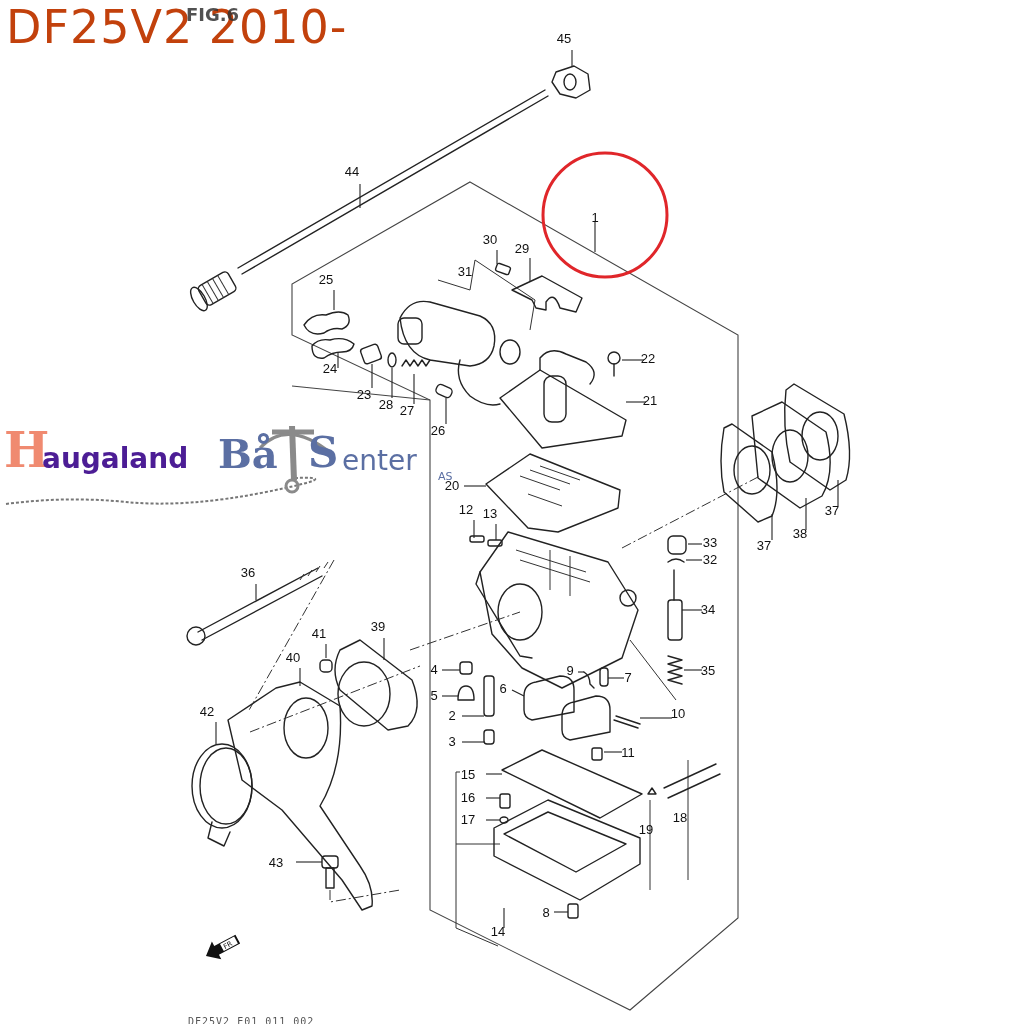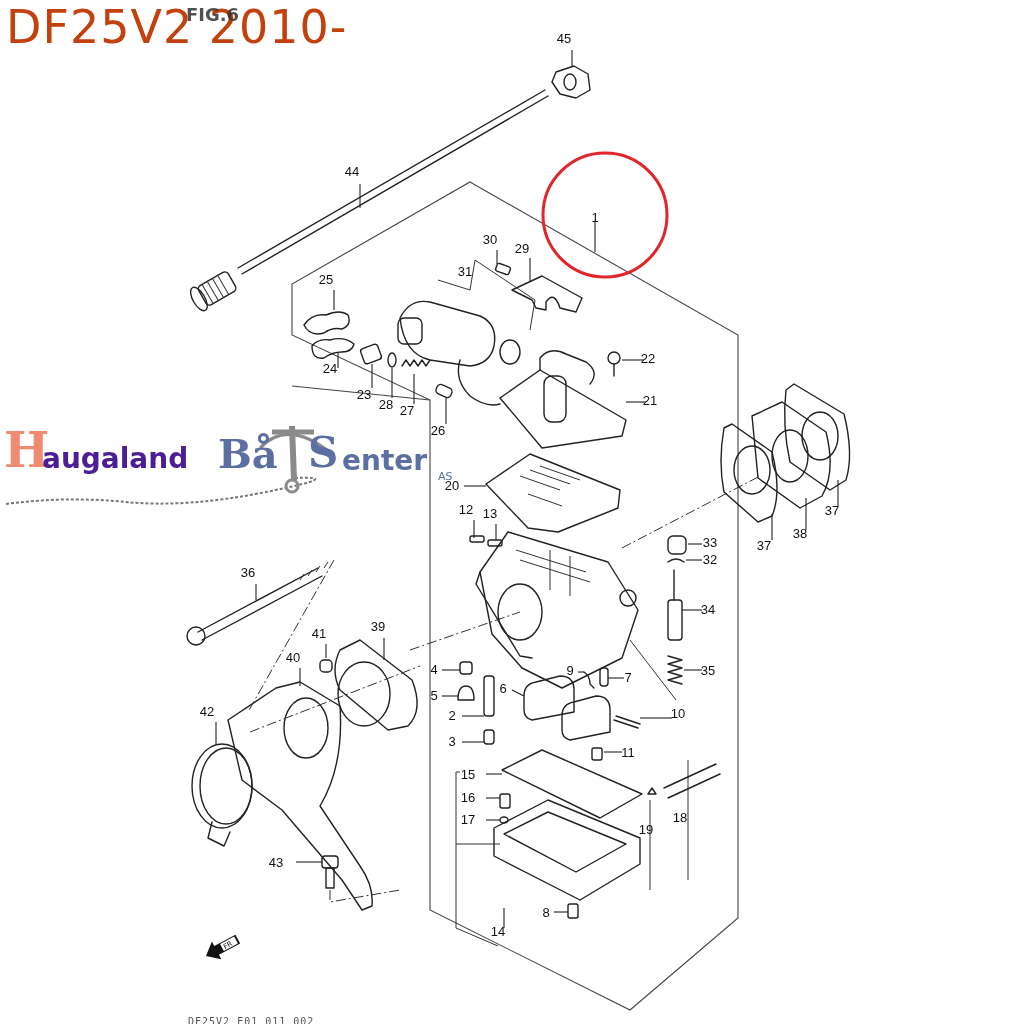--- a/index.html
+++ b/index.html
@@ -11,21 +11,21 @@
     .thin { fill: none; stroke: #333; stroke-width: 1; }
     .dash { fill: none; stroke: #333; stroke-width: 1; stroke-dasharray: 10 3 2 3; }
     .frame { fill: none; stroke: #444; stroke-width: 1.1; }
     .leader { stroke: #222; stroke-width: 1.1; }
     .lbl { font-family: "Liberation Sans", sans-serif; font-size: 13px; fill: #111; }
     .logo { position: absolute; left: 2px; top: 418px; width: 460px; height: 90px; }
     .logo .h { position: absolute; left: 2px; top: 4px; font-family: "DejaVu Serif", serif; font-size: 48px; color: #f08a70; font-weight: 700; }
     .logo .w1 { position: absolute; left: 40px; top: 24px; font-family: "DejaVu Sans", sans-serif; font-size: 28px; color: #4c1d95; font-weight: 700; }
     .logo .b { position: absolute; left: 216px; top: 12px; font-family: "DejaVu Serif", serif; font-size: 40px; color: #5b6fa3; font-weight: 700; }
     .logo .s { position: absolute; left: 306px; top: 10px; font-family: "DejaVu Serif", serif; font-size: 42px; color: #5b6fa3; font-weight: 700; }
-    .logo .w3 { position: absolute; left: 340px; top: 26px; font-family: "DejaVu Sans", sans-serif; font-size: 28px; color: #5b6fa3; font-weight: 700; }
+    .logo .w3 { position: absolute; left: 340px; top: 26px; font-family: "DejaVu Sans", sans-serif; font-size: 28px; color: #5b6fa3; font-weight: 400; }
     .logo .as { position: absolute; left: 436px; top: 52px; font-size: 11px; color: #5b6fa3; }
     .footer-code { position: absolute; left: 188px; top: 1016px; font-family: "DejaVu Sans Mono", monospace; font-size: 10px; color: #555; letter-spacing: 1px; }
   </style>
 </head>
 <body>
 
 <div class="title">DF25V2 2010-</div>
 <div class="fig-tag">FIG.6</div>
 
 <svg class="diagram" width="1024" height="1024" viewBox="0 0 1024 1024">

